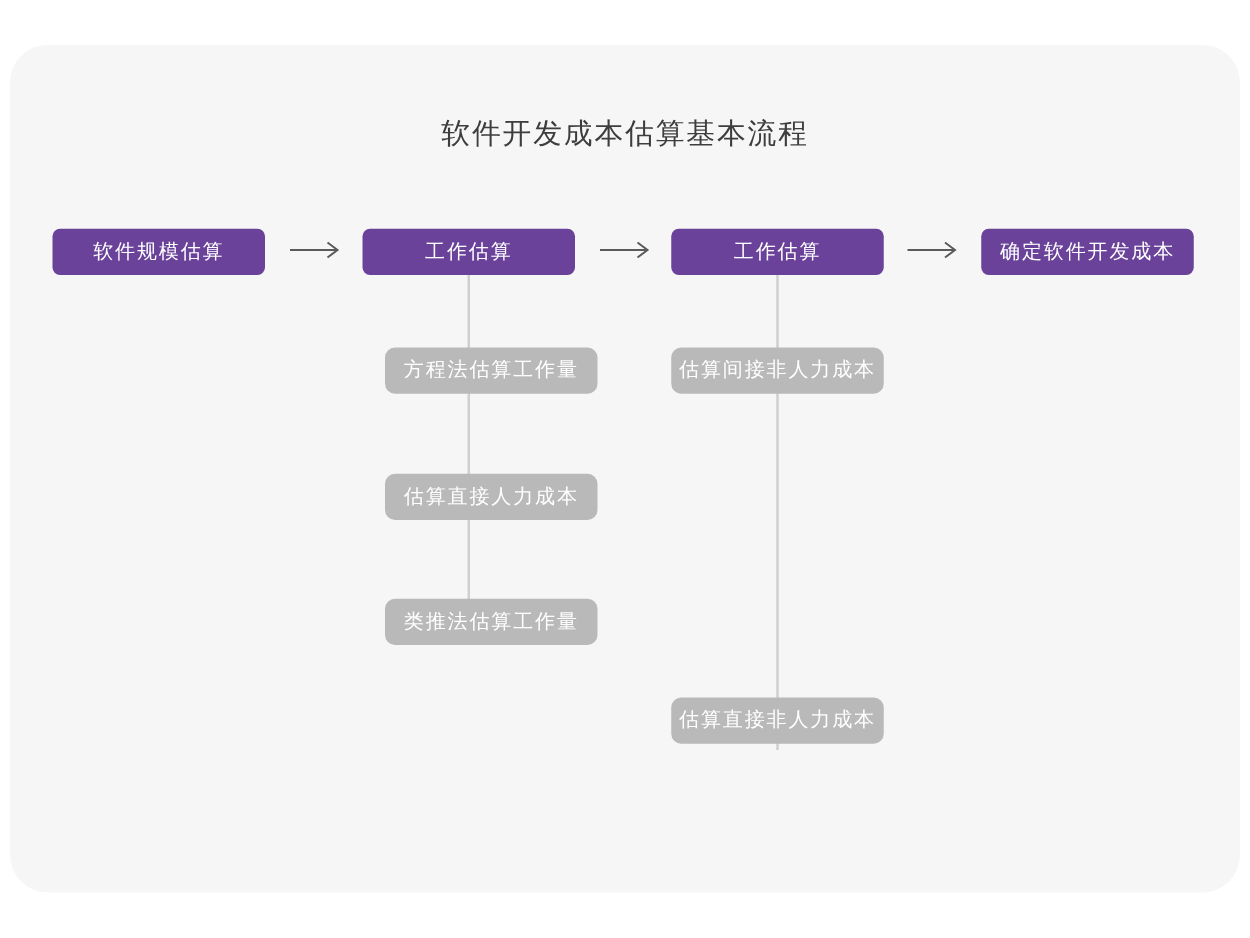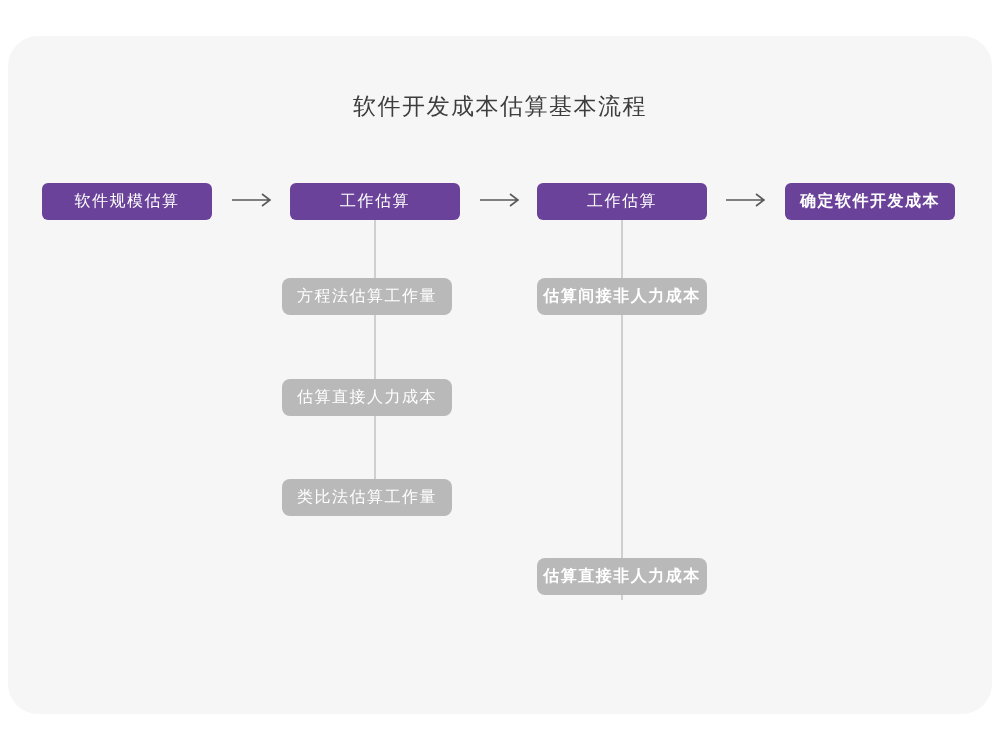--- a/index.html
+++ b/index.html
@@ -47,28 +47,28 @@
   }
   .stage {
     background: var(--stage-fill, #6a4299);
     color: var(--stage-text, #ffffff);
     border-radius: 6px;
     top: 147px;
   }
   .s1 { left: 34px; }
   .s2 { left: 282px; }
   .s3 { left: 529px; }
-  .s4 { left: 777px; font-weight: bold; }
+  .s4 { left: 777px; }
   .sub {
     background: var(--substep-fill, #b9b9b9);
     color: var(--substep-text, #ffffff);
     border-radius: 8px;
   }
-  .colwork { left: 274px; }
-  .colcost { left: 529px; font-weight: bold; }
+  .colwork { left: 300px; }
+  .colcost { left: 529px; }
   .row1 { top: 242px; }
   .row2 { top: 343px; }
   .row3 { top: 443px; }
   .row4 { top: 522px; }
   .connector {
     position: absolute;
     width: 2px;
     background: var(--connector, #cfcfcf);
     z-index: 0;
   }
@@ -124,21 +124,21 @@
     <span>确定软件开发成本</span>
   </div>
 
   <div class="node sub colwork row1">
     <span>方程法估算工作量</span>
   </div>
   <div class="node sub colwork row2">
     <span>估算直接人力成本</span>
   </div>
   <div class="node sub colwork row3">
-    <span>类比法估算工作量</span>
+    <span>类推法估算工作量</span>
   </div>
 
   <div class="node sub colcost row1">
     <span>估算间接非人力成本</span>
   </div>
   <div class="node sub colcost row4">
     <span>估算直接非人力成本</span>
   </div>
 
 </div>

